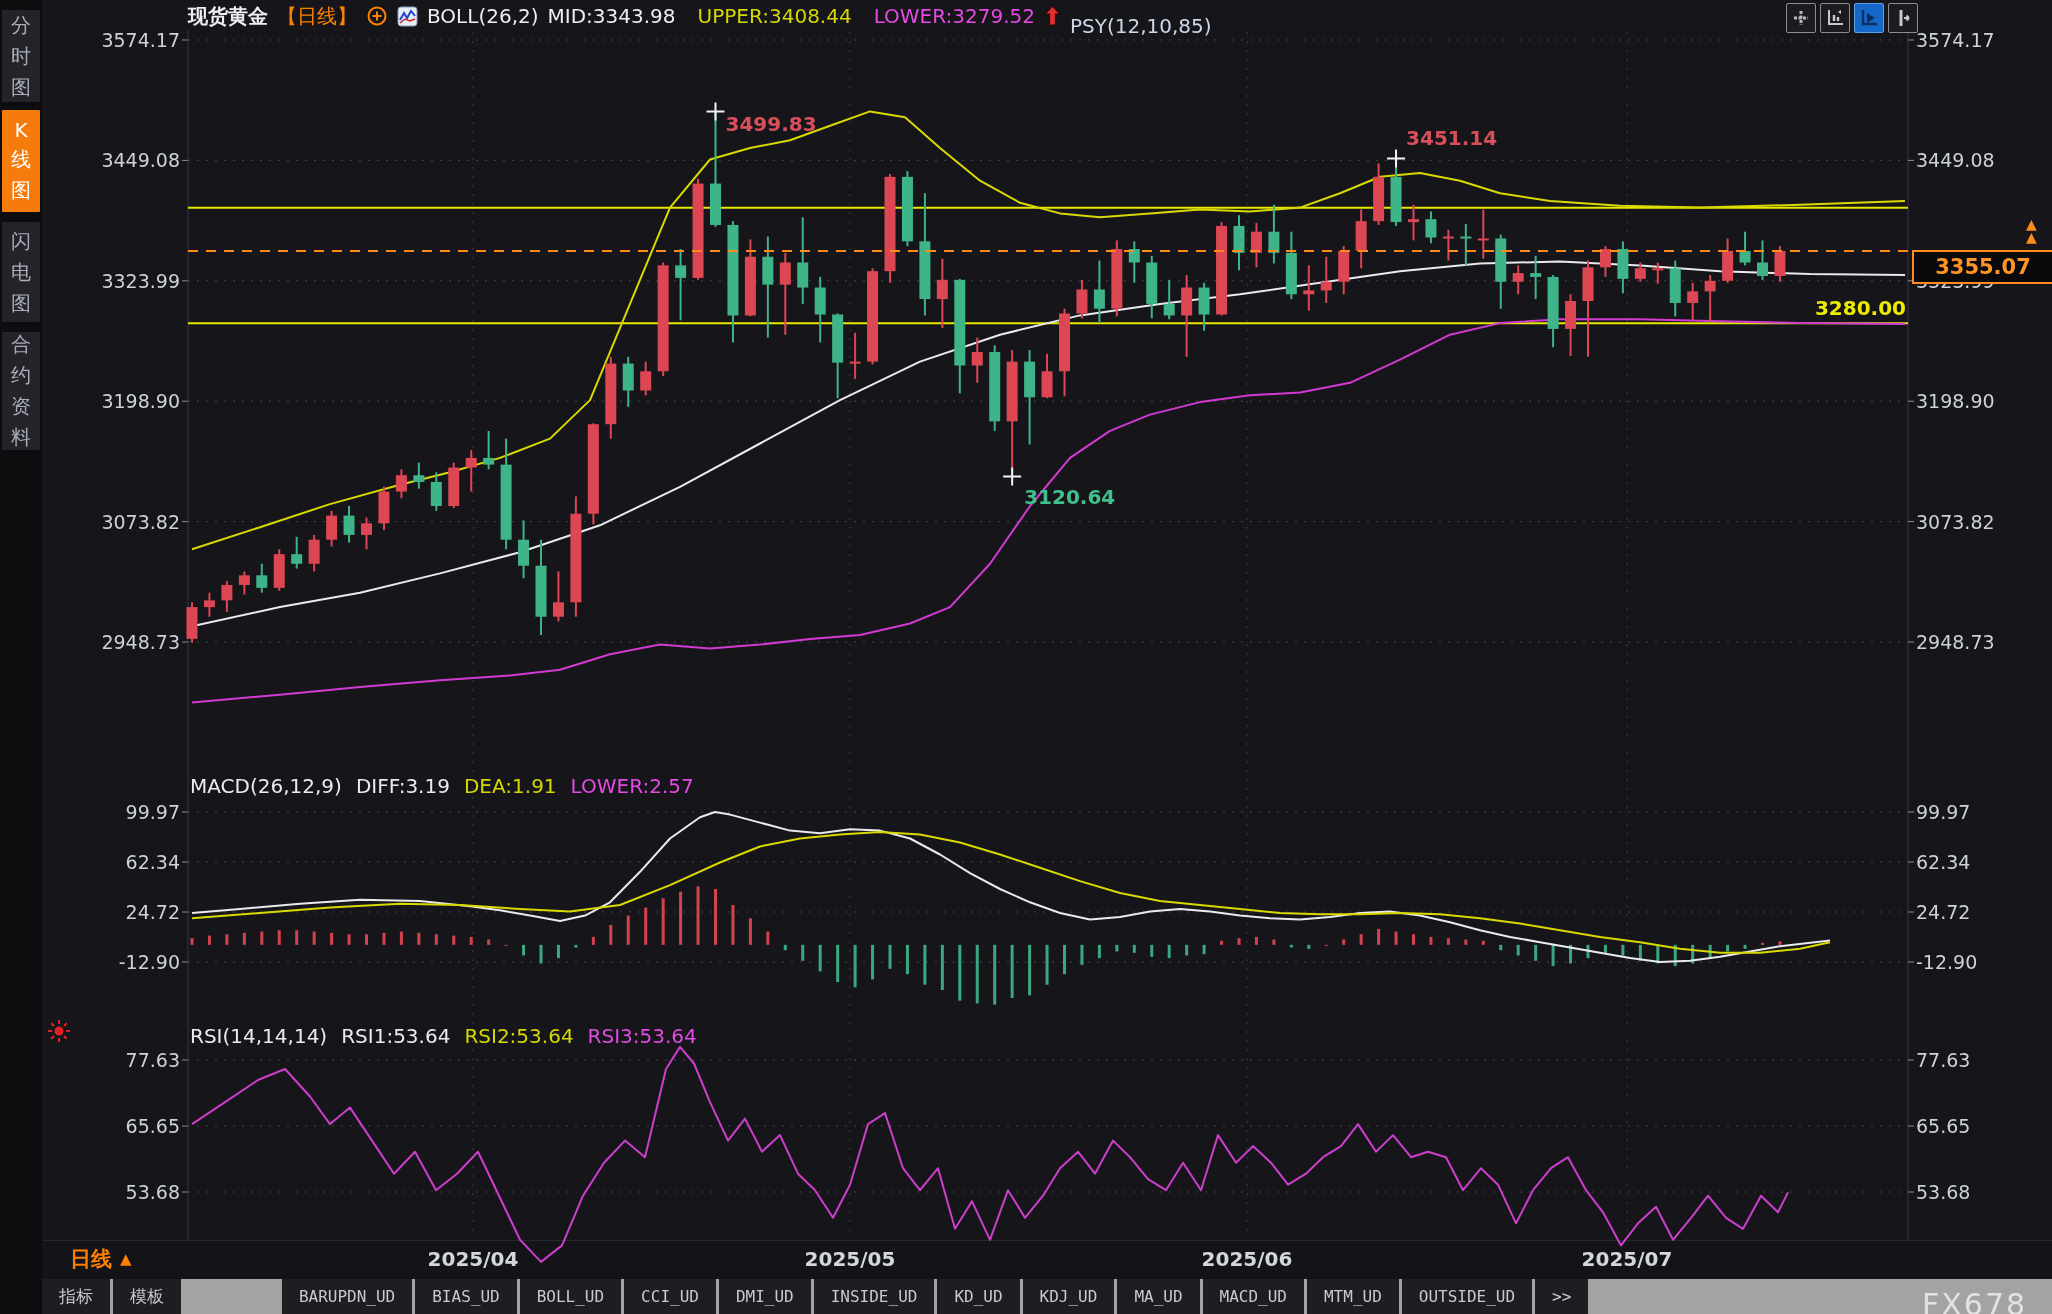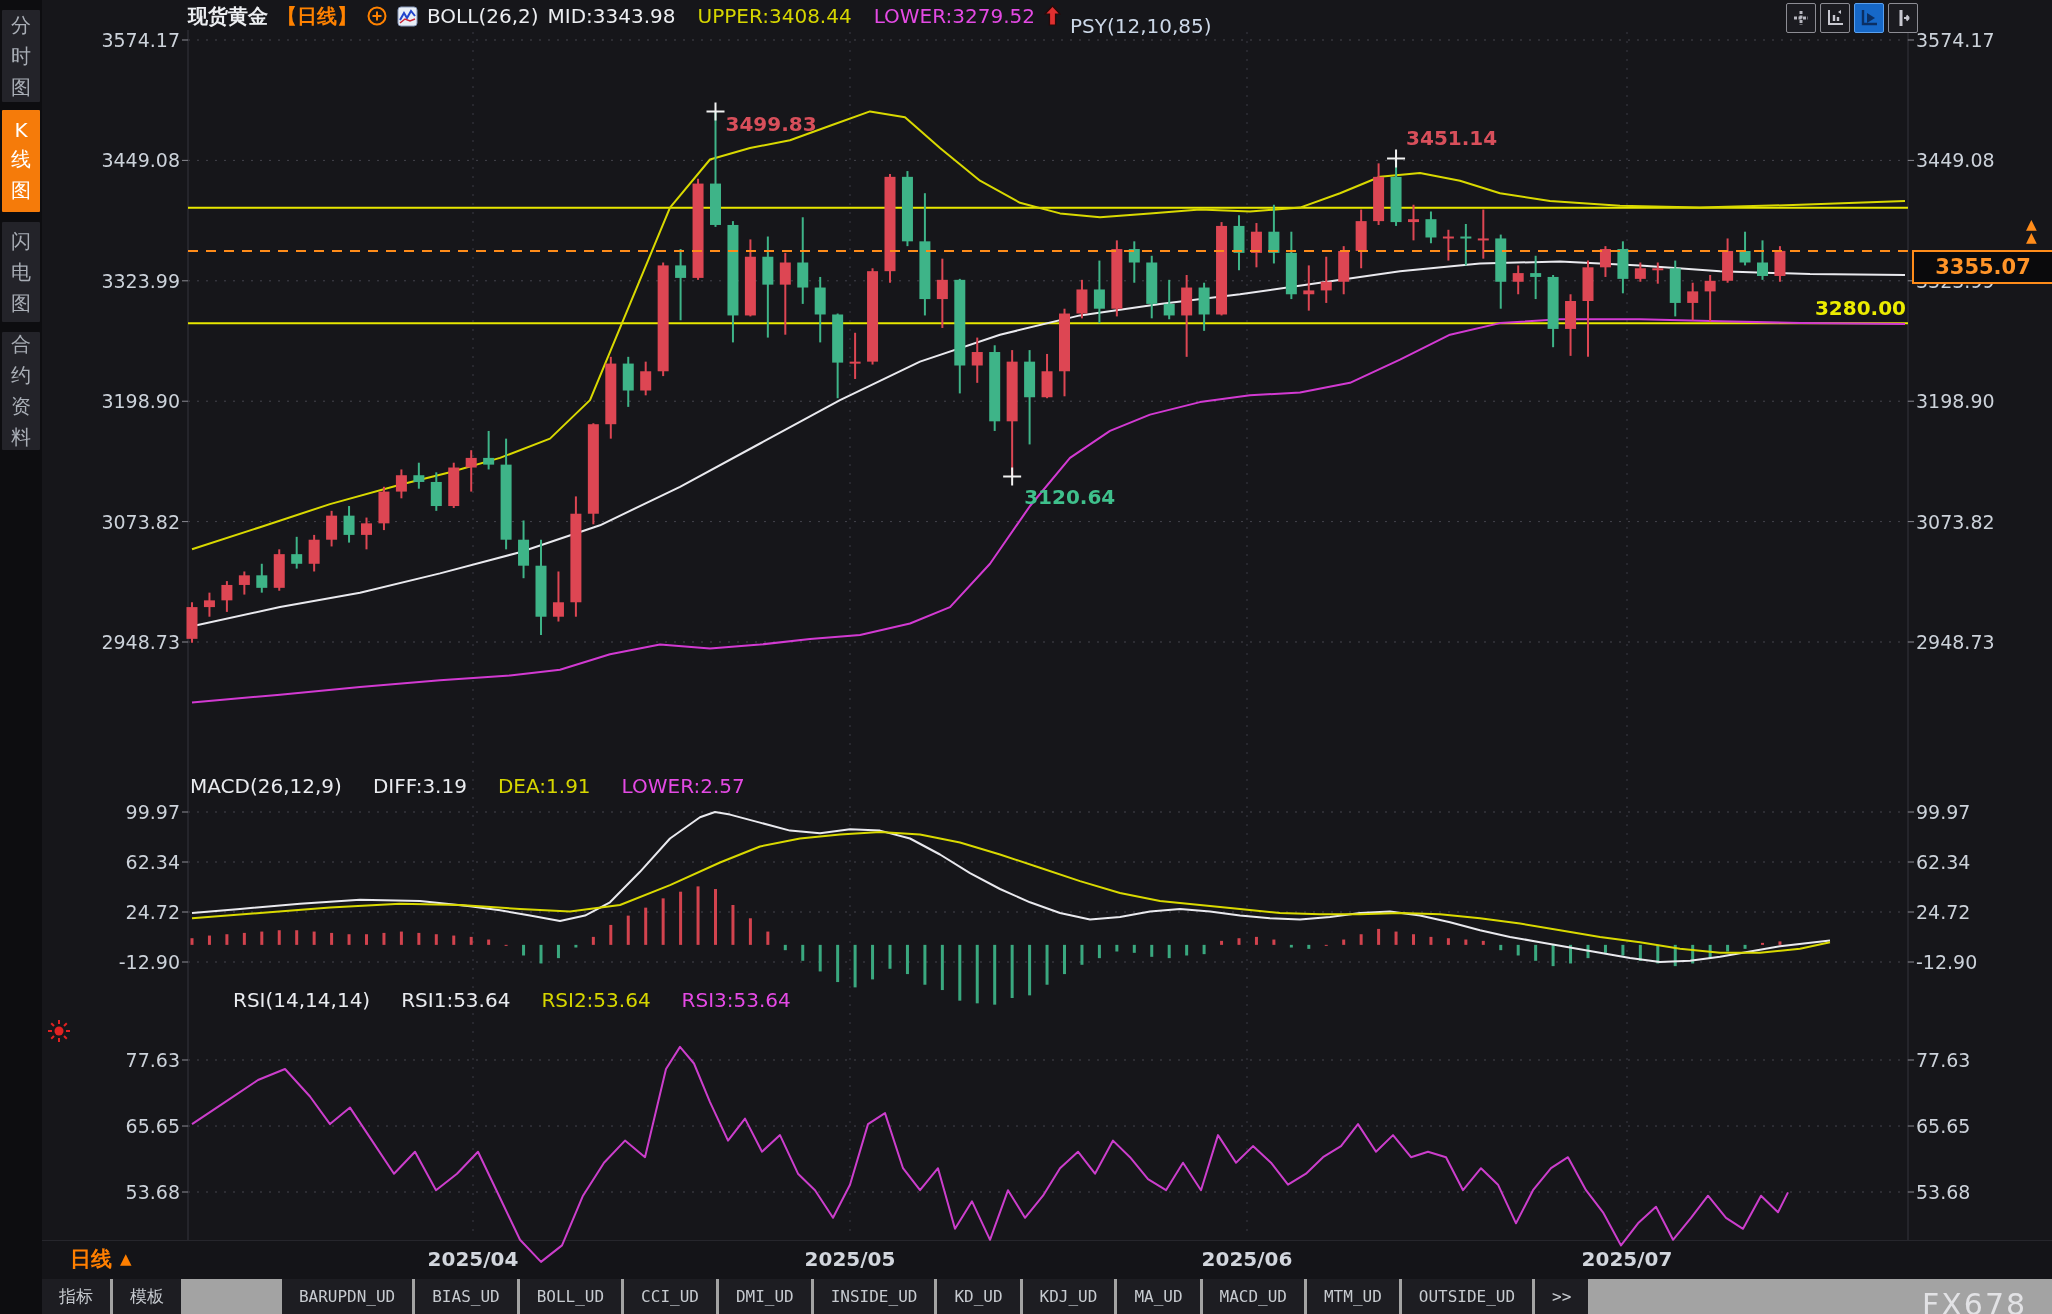--- a/index.html
+++ b/index.html
@@ -29,21 +29,21 @@
   .axlab.l{left:50px;width:130px;text-align:right;}
   .axlab.r{left:1916px;width:134px;text-align:left;}
   .anno{position:absolute;font-size:20px;font-weight:bold;}
   .hline-lab{position:absolute;width:1860px;text-align:right;font-size:20px;font-weight:bold;color:#ecec00;}
   .datelab{position:absolute;top:1247px;transform:translateX(-50%);font-size:20px;font-weight:bold;color:#d2d6dd;}
   .price-box{position:absolute;left:1912px;top:250px;width:138px;height:30px;border:2px solid #ff8c1a;
              background:#0a0a0c;color:#ff9428;font-size:21px;font-weight:bold;display:flex;
              align-items:center;justify-content:center;z-index:5;}
   .price-arrows{position:absolute;left:2026px;top:218px;color:#ff8c1a;font-size:14px;line-height:13px;
                 text-align:center;z-index:5;}
-  .ind-row{position:absolute;left:190px;display:flex;gap:31px;font-size:20px;color:#e9ebef;
+  .ind-row{position:absolute;left:190px;display:flex;gap:14px;font-size:20px;color:#e9ebef;
            white-space:nowrap;z-index:4;}
   
   .xstrip{position:absolute;left:42px;top:1240px;width:2010px;height:39px;background:#141418;
           border-top:1px solid #26262c;}
   .period-btn{position:absolute;left:70px;top:1245px;color:#ff7f00;font-size:21px;font-weight:bold;
               cursor:pointer;z-index:4;display:flex;align-items:center;gap:8px;}
   .period-btn .tri{font-size:15px;}
   .toolbar{position:absolute;left:42px;top:1279px;width:2010px;height:35px;background:#a3a3a3;
            display:flex;gap:3px;align-items:stretch;z-index:4;}
   .tb-tab{background:#1d1d22;color:#c6cacf;display:flex;align-items:center;padding:0 17px;
@@ -450,21 +450,21 @@
       <div class="axlab l" style="top: 1180px;">53.68</div>
       <div class="axlab r" style="top: 1180px;">53.68</div>
       <div class="datelab" style="left: 473px;">2025/04</div>
       <div class="datelab" style="left: 850px;">2025/05</div>
       <div class="datelab" style="left: 1247px;">2025/06</div>
       <div class="datelab" style="left: 1627px;">2025/07</div>
     </div>
 
   <div class="header">
     <span style="font-weight:bold;">现货黄金</span>
-    <span class="c-orange" style="font-weight:bold;">【日线】</span>
+    <span class="c-orange" style="font-weight:normal;">【日线】</span>
     <svg width="22" height="22" viewBox="0 0 22 22">
       <circle cx="11" cy="11" r="8.5" fill="none" stroke="#ff8200" stroke-width="2"></circle>
       <path d="M11 6.5v9M6.5 11h9" stroke="#ff8200" stroke-width="2"></path>
     </svg>
     <svg width="21" height="21" viewBox="0 0 21 21">
       <rect x="1" y="1" width="19" height="19" rx="3" fill="#e8eef6" stroke="#8899bb"></rect>
       <polyline points="3,14 7,7 10,12 14,5 18,10" fill="none" stroke="#2244cc" stroke-width="2"></polyline>
       <polyline points="3,17 8,13 13,15 18,13" fill="none" stroke="#cc2233" stroke-width="1.5"></polyline>
     </svg>
     <span>BOLL(26,2)</span>
@@ -505,21 +505,21 @@
       </svg>
     </div>
   </div>
 
   <div class="ind-row" style="top:774px;">
     <span>MACD(26,12,9)</span>
     <span>DIFF:3.19</span>
     <span class="c-yellow">DEA:1.91</span>
     <span class="c-magenta">LOWER:2.57</span>
   </div>
-  <div class="ind-row" style="top:988px;padding-left:43px;">
+  <div class="ind-row" style="top:1024px;">
     <span>RSI(14,14,14)</span>
     <span>RSI1:53.64</span>
     <span class="c-yellow">RSI2:53.64</span>
     <span class="c-magenta">RSI3:53.64</span>
   </div>
 
   <div class="alert-dot">
     <svg width="26" height="26" viewBox="0 0 26 26">
       <circle cx="13" cy="13" r="4.5" fill="#e02222"></circle>
       <g stroke="#e02222" stroke-width="2">

